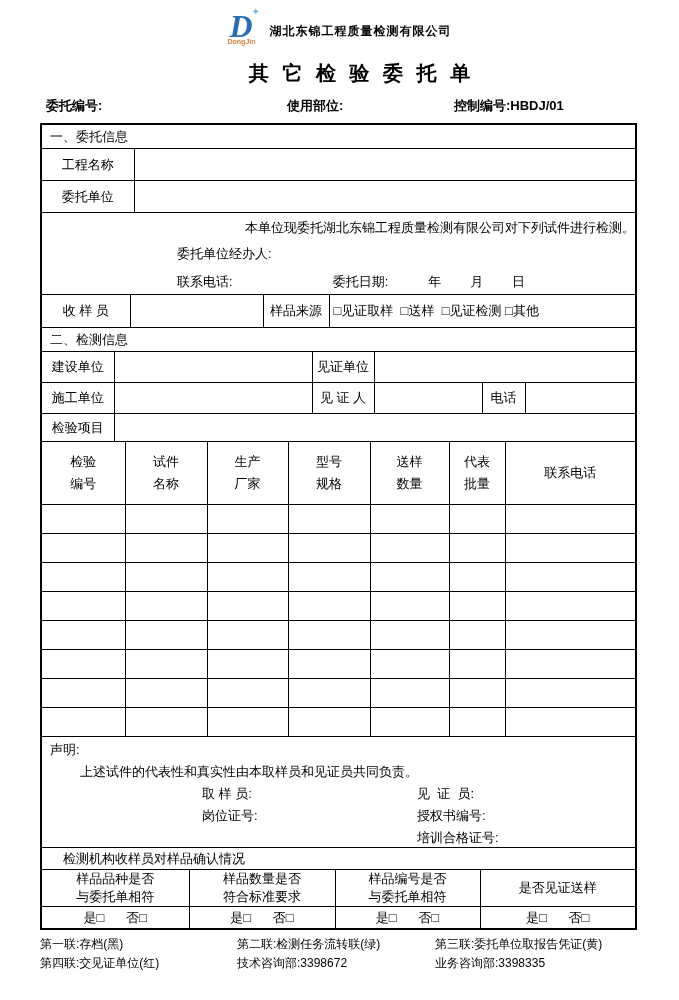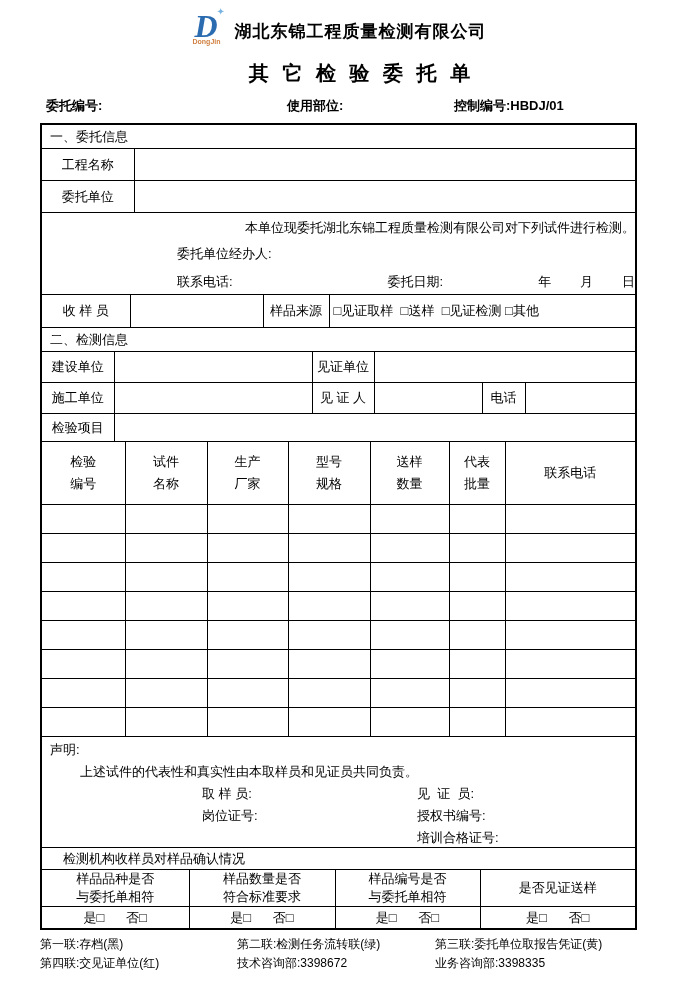--- a/index.html
+++ b/index.html
@@ -8,21 +8,21 @@
     font-family:"Liberation Sans","DejaVu Sans",sans-serif;color:#000;
     overflow:hidden;
   }
   
   .brand-row{display:flex;justify-content:center;align-items:center;margin-top:10px;height:42px;}
   .logo{position:relative;width:42px;height:42px;flex:0 0 auto;}
   .logo-d{position:absolute;left:2px;top:-2px;font-size:32px;font-weight:bold;font-style:italic;
     font-family:"Liberation Serif","DejaVu Serif",serif;}
   .logo-spark{position:absolute;left:24px;top:-4px;font-size:10px;}
   .logo-brand{position:absolute;left:0px;top:28px;font-size:7px;font-weight:bold;letter-spacing:0;}
-  .company{font-size:17px;font-weight:bold;letter-spacing:1px;}
+  .company{font-size:12px;font-weight:bold;letter-spacing:1px;}
   .doc-title{text-align:center;font-size:20px;font-weight:bold;letter-spacing:4px;margin-top:8px;padding-left:44px;}
   .refs{position:relative;height:24px;margin:10px 40px 2px 40px;font-size:13px;font-weight:bold;}
   .refs .r1{position:absolute;left:6px;top:0;}
   .refs .r2{position:absolute;left:247px;top:0;}
   .refs .r3{position:absolute;left:414px;top:0;}
   
   .form{margin:0 42px 0 40px;border:2px solid #000;}
   .ft{width:100%;border-collapse:collapse;table-layout:fixed;}
   .ft td{border:1px solid #000;font-size:13px;padding:0 4px;vertical-align:middle;overflow:hidden;}
   .ft td:first-child{border-left:0;}
@@ -32,21 +32,21 @@
   .sec td{height:23px;font-size:13px;padding-left:8px;}
   .c{text-align:center;}
   .pre{white-space:pre;}
   .h32 td{height:31px;}
   .h33 td{height:32px;}
   .h31 td{height:30px;}
   .h28 td{height:27px;}
   .free td{height:81px;vertical-align:top;padding:0;}
   .free .ln1{margin:6px 0 0 12px;text-align:right;}
   .free .ln2{margin:8px 0 0 135px;}
-  .free .ln3{margin:10px 0 0 135px;display:flex;justify-content:space-between;}
+  .free .ln3{margin:10px 0 0 135px;display:flex;}
   .free .ln3 .dt{margin-left:100px;}
   .free .ln3 .ymd{margin-left:40px;}
   .ihead td{height:62px;text-align:center;white-space:pre-line;line-height:1.7;}
   .irow td{height:28px;}
   .decl td{height:91px;vertical-align:top;padding:0;}
   .decl .d1{margin:4px 0 0 8px;}
   .decl .d2{margin:4px 0 0 38px;}
   .decl .drow{display:flex;margin:4px 0 0 0;}
   .decl .dl{margin-left:160px;width:215px;}
   .decl .dr{}

